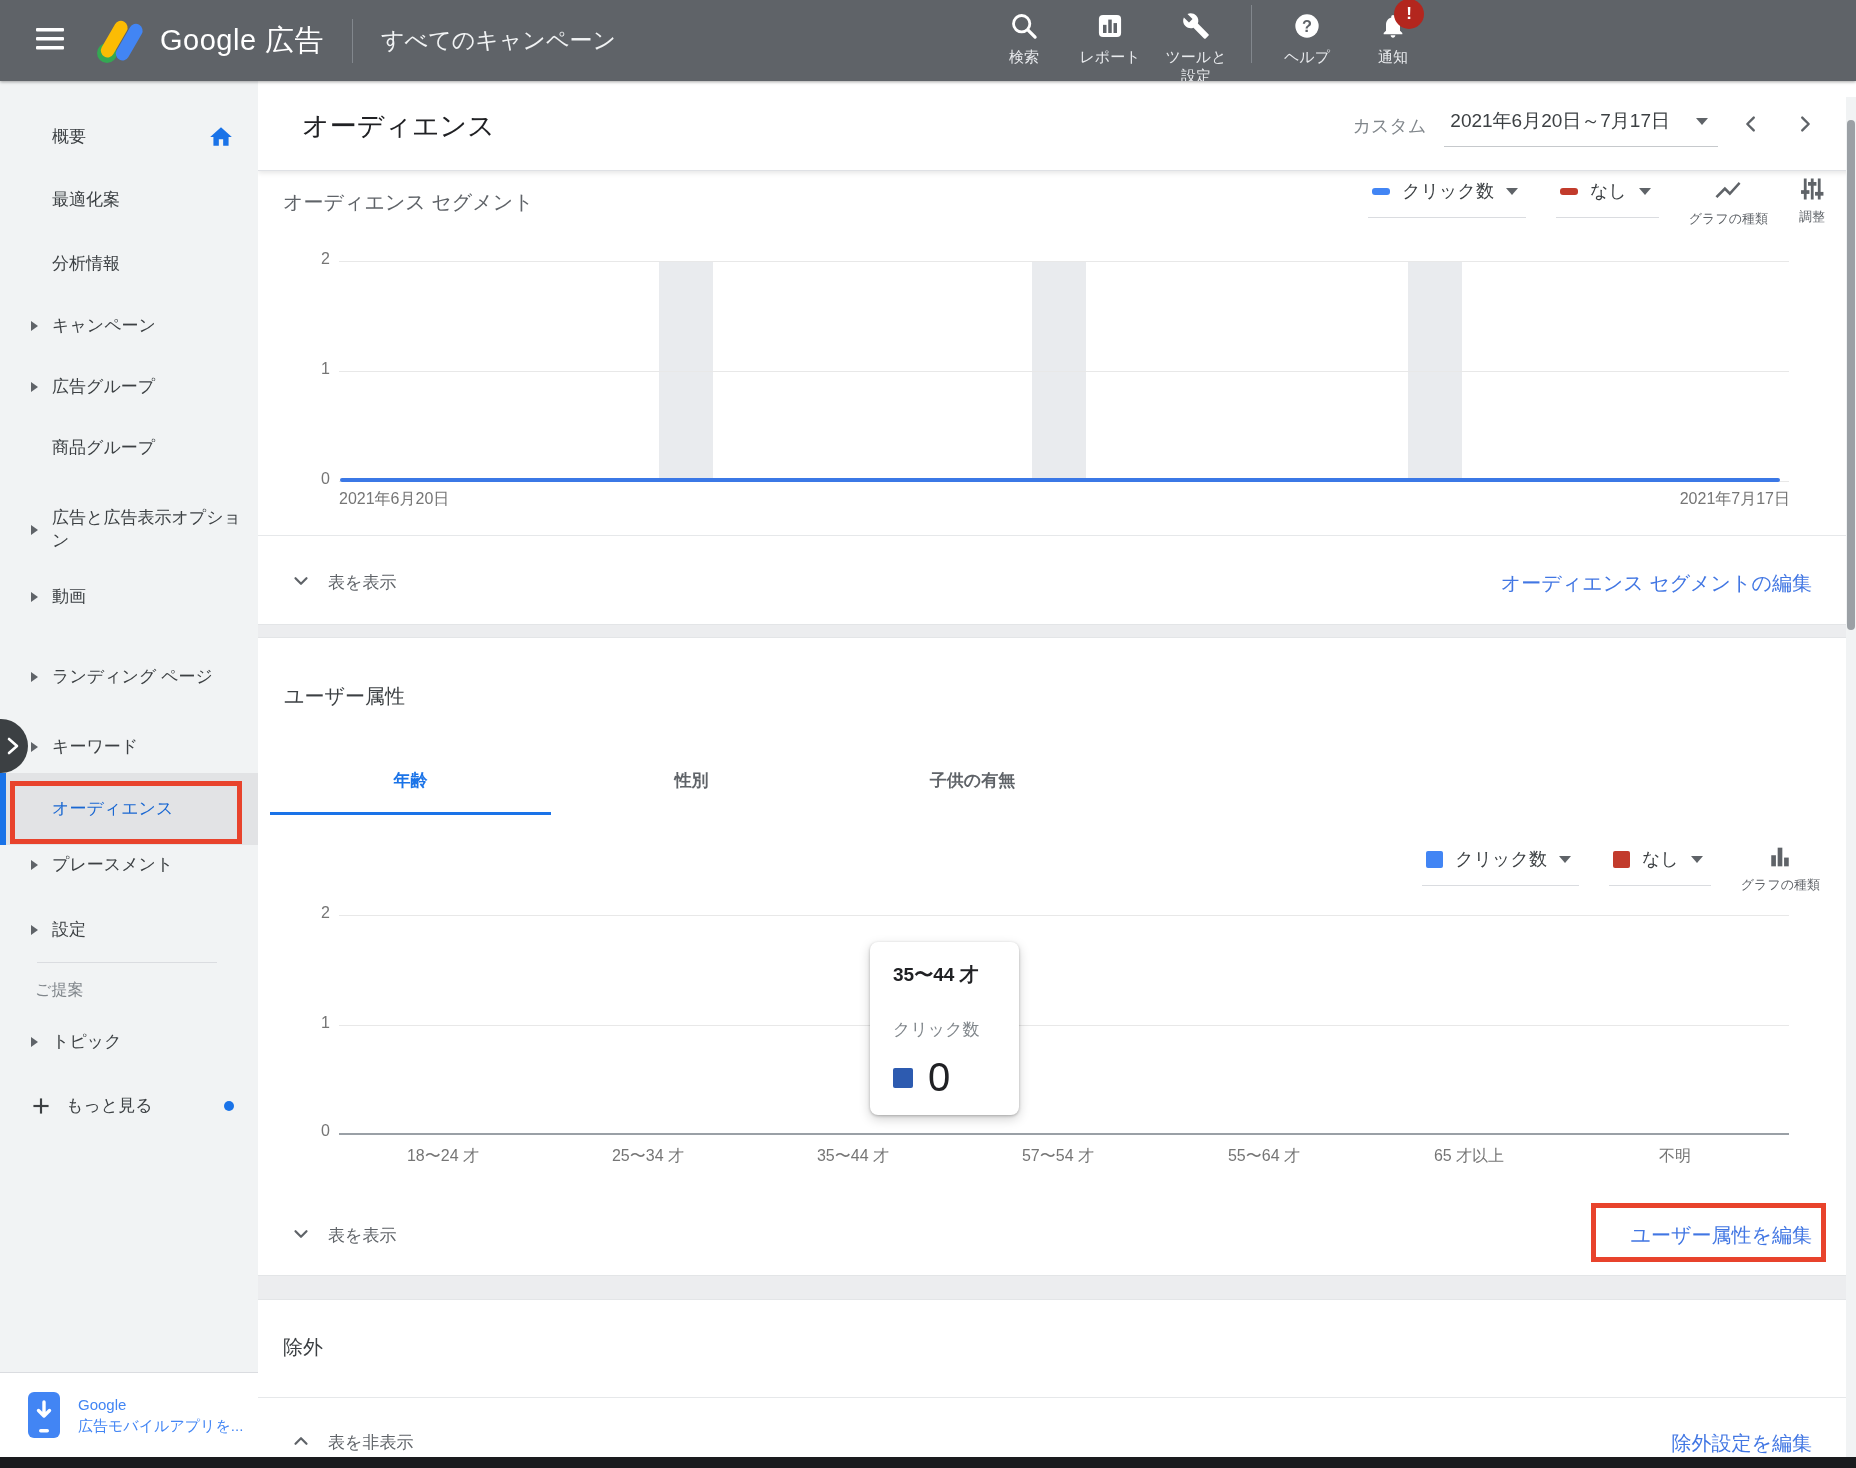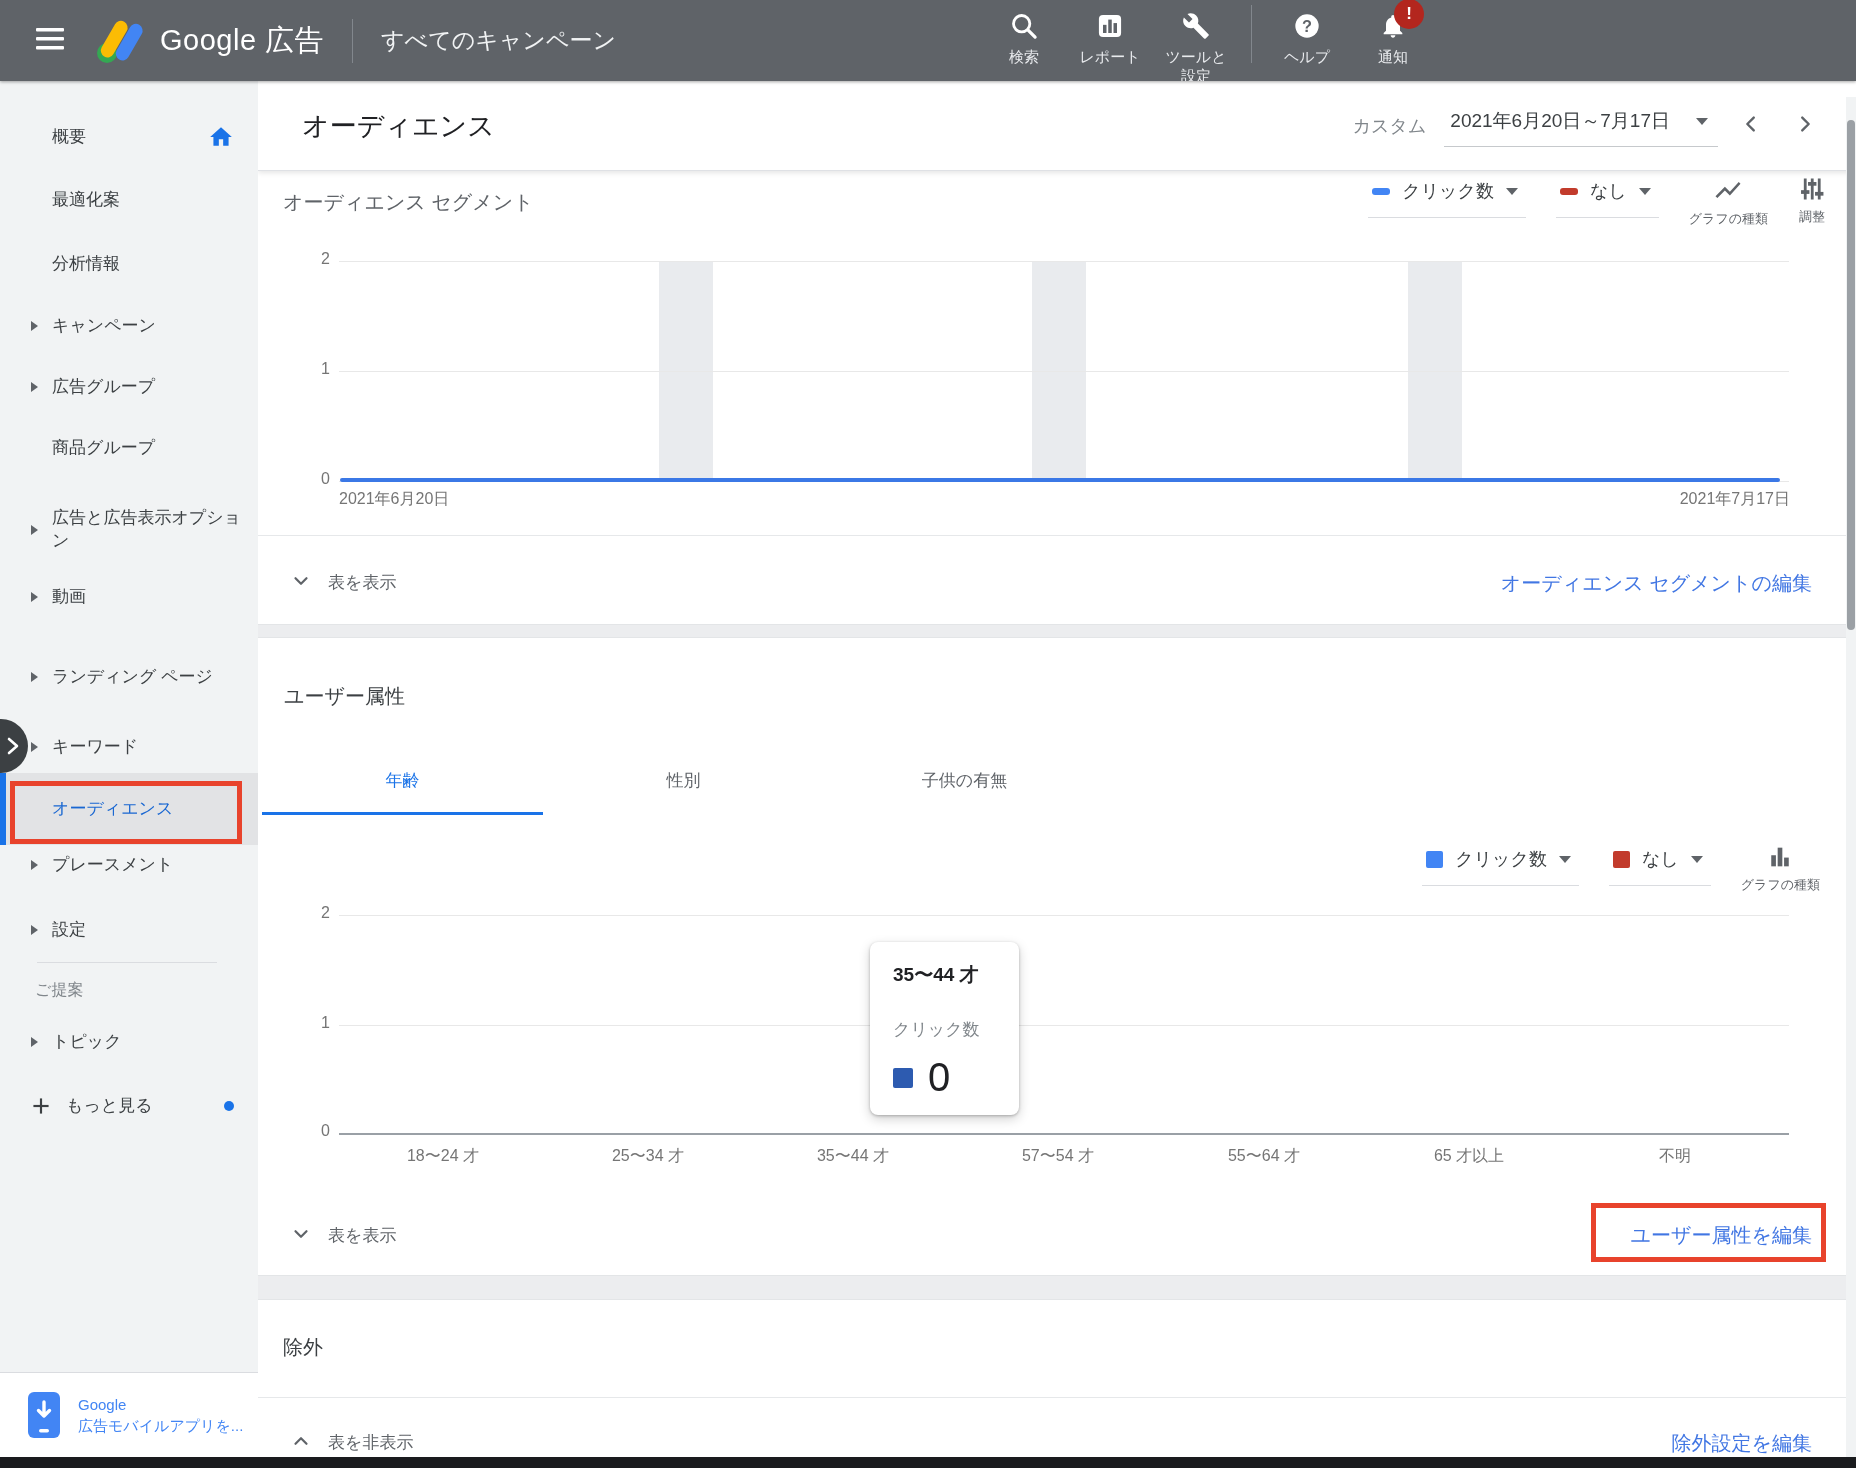--- a/index.html
+++ b/index.html
@@ -103,21 +103,21 @@
   .grid { position:absolute; height:1px; background:#e8e8e8; }
   .band { position:absolute; background:#e9ebee; }
   .ytick { position:absolute; width:44px; text-align:right; font-size:16px; color:#757575; }
   .xlab { position:absolute; font-size:16px; color:#757575; }
   .blue-line { position:absolute; height:4px; border-radius:2px; background:#3b78e6; z-index:2; }
   .divider { position:absolute; left:0; width:100%; height:1px; background:#e6e8ea; }
   .foot-chev { position:absolute; cursor:pointer; }
   .foot-text { position:absolute; font-size:17px; color:#5f6368; }
   .link { position:absolute; right:44px; font-size:20px; color:#4176e3; cursor:pointer; white-space:nowrap; }
   
-  .tabs { position:absolute; left:4px; top:664px; height:70px; display:flex; }
+  .tabs { position:absolute; left:12px; top:664px; height:70px; display:flex;font-weight:bold; }
   .tab { width:281px; display:flex; align-items:center; justify-content:center;
     font-size:17px; color:#5f6368; cursor:pointer; position:relative; }
   .tab.active { color:#1a73e8; }
   .tab.active::after { content:""; position:absolute; left:0; right:0; bottom:0; height:3px; background:#1a73e8; }
   
   .tooltip {
     position:absolute; left:612px; top:861px; width:149px; height:173px; background:#fff;
     border-radius:8px; box-shadow:0 1px 3px rgba(0,0,0,.25), 0 4px 12px rgba(0,0,0,.18); z-index:10;
     padding:20px 0 0 23px;
   }

